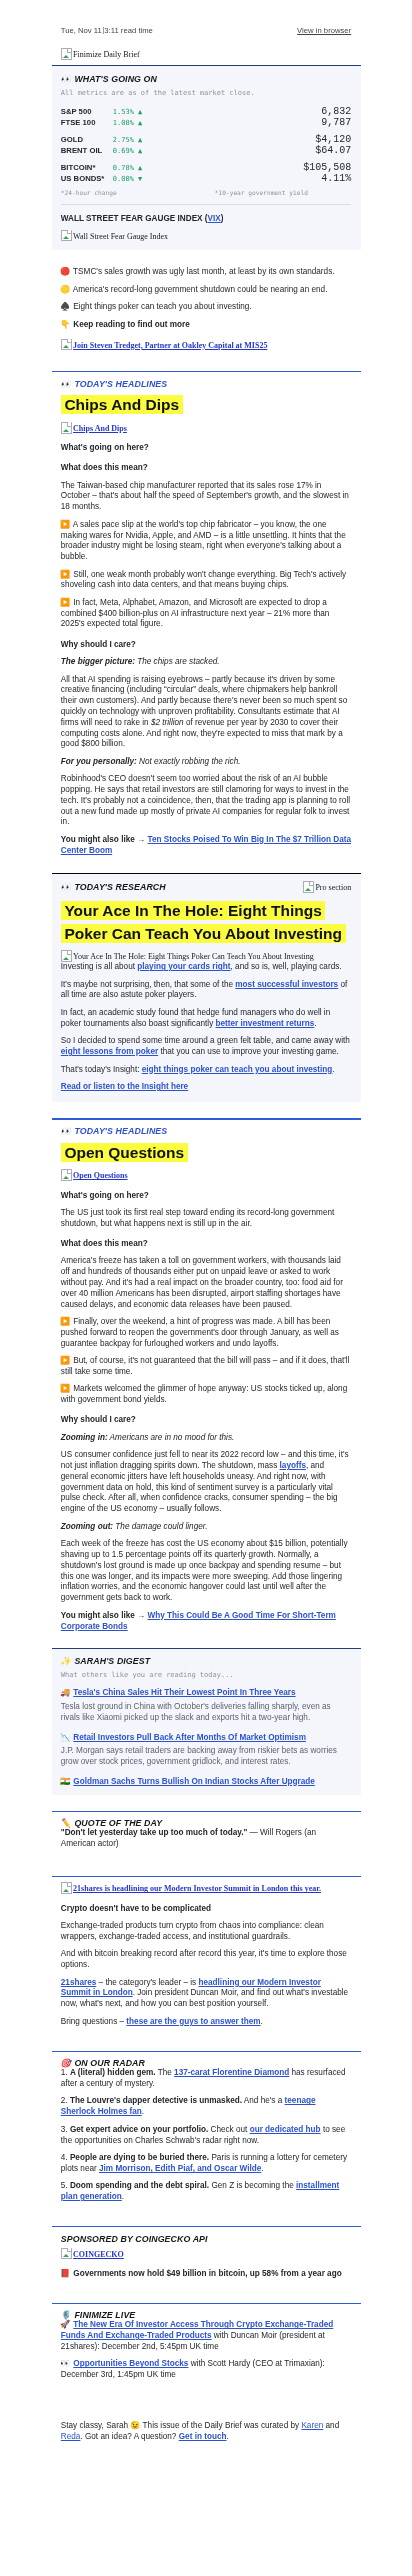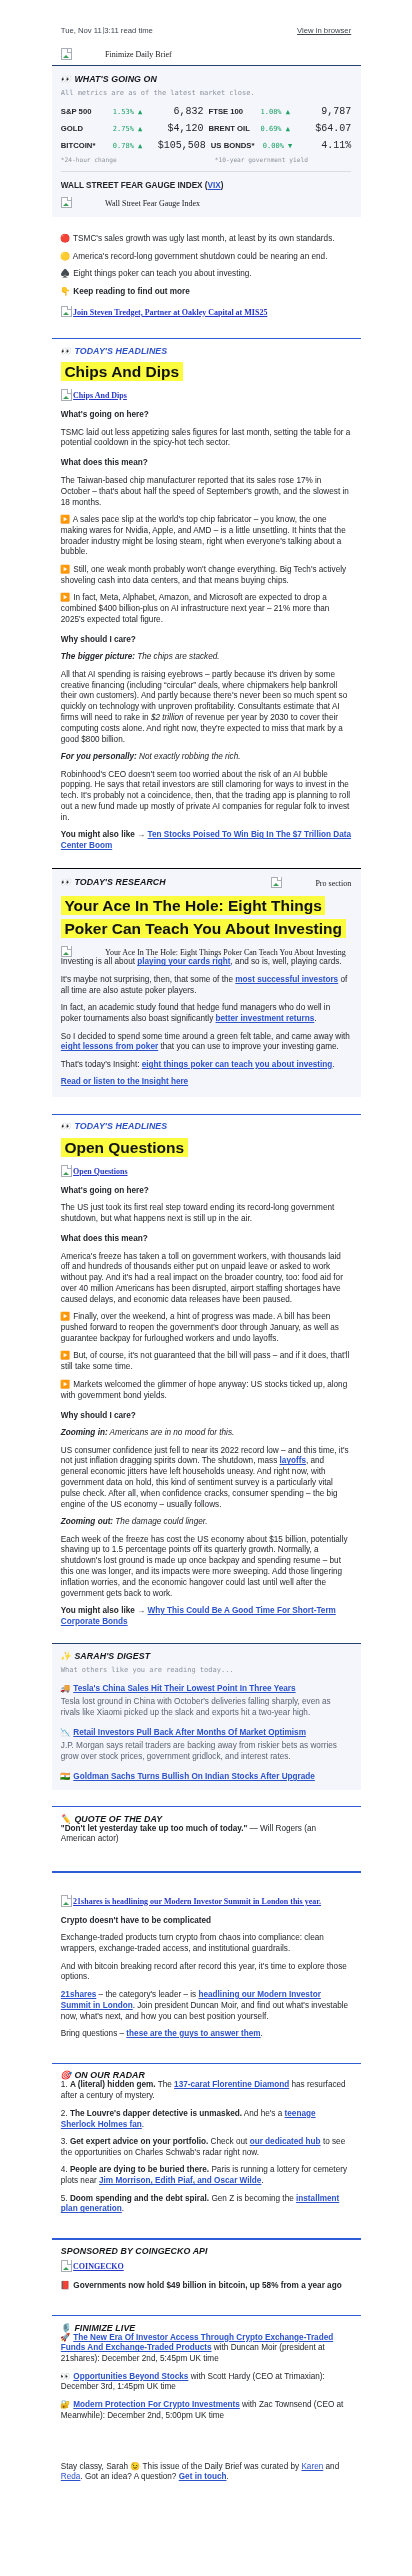--- a/index.html
+++ b/index.html
@@ -11,34 +11,34 @@
   .topbar{display:flex;justify-content:space-between;align-items:center;padding:26px 9.3px 0;font-size:7.7px;color:#3f4650;}
   .dateline{display:flex;align-items:center;gap:1px;}
   .vsep{display:inline-block;width:0.5px;height:7.7px;background:#9aa0a8;}
   .vib{color:#3f4650;text-decoration:underline;cursor:pointer;}
 
   
   .bimg{position:relative;display:inline-block;width:8.8px;height:9.8px;background:#fdfdfd;border:0.5px solid #a9adb5;border-radius:0.5px;flex:none;}
   .bimg::before{content:"";position:absolute;left:1px;bottom:1px;width:0;height:0;border-left:3.1px solid transparent;border-right:3.1px solid transparent;border-bottom:3.6px solid #3f9e58;}
   .bimg::after{content:"";position:absolute;right:-0.5px;top:-0.5px;width:3.1px;height:3.1px;background:#ffffff;border-left:0.5px solid #a9adb5;border-bottom:0.5px solid #a9adb5;}
   .imgrow{display:flex;align-items:flex-end;gap:1.5px;}
-  .alt-plain{font-family:"Liberation Serif",serif;font-size:8px;color:#15171b;line-height:9.8px;margin-left:32px;}
+  .alt-plain{font-family:"Liberation Serif",serif;font-size:8px;color:#15171b;line-height:9.8px;}
   .alt-link{font-family:"Liberation Serif",serif;font-size:8px;font-weight:700;color:#2536c9;text-decoration:underline;line-height:9.8px;cursor:pointer;}
 
   
   .rule{height:1.5px;background:#2e5bd7;}
   .card{background:#f4f6fb;border-top:1.5px solid #24406e;padding:7.2px 9.3px 8.2px;}
   .card.black{border-top-color:#060606;}
   .kicker{font-size:8.8px;font-weight:800;font-style:italic;letter-spacing:0.1px;color:#15171b;margin:0;}
   .kicker.blue{color:#2d53cc;}
   .card-head{display:flex;justify-content:space-between;align-items:center;}
 
   
   .msub{font-family:"DejaVu Sans Mono",monospace;font-size:7px;color:#8d939d;margin:5.2px 0 6.2px;}
-  .mrow{display:grid;grid-template-columns:1fr 1fr;column-gap:5px;padding:3.1px 0;}
+  .mrow{display:grid;grid-template-columns:1fr;column-gap:5px;padding:3.1px 0;}
   .mhalf{display:grid;grid-template-columns:52px 45px 1fr;align-items:baseline;}
   .mlabel{font-weight:700;font-size:7.7px;}
   .mpct{font-family:"DejaVu Sans Mono",monospace;font-size:7px;color:#1ea266;}
   .mval{font-family:Liberation Mono, monospace;font-size:10px;text-align:right;color:#23262b;}
   .mfoot{display:grid;grid-template-columns:1fr 1fr;column-gap:17.5px;font-family:"DejaVu Sans Mono",monospace;font-size:6.2px;color:#8d939d;margin-top:1.5px;}
   .mdiv{border-top:0.5px solid #d8dce4;margin:8.2px 0 9.3px;}
   .vixtitle{font-weight:700;font-size:8.2px;margin-bottom:6.2px;}
 
   
   p.t{font-size:8.2px;line-height:10.8px;margin:0 0 6.7px;}
@@ -53,21 +53,21 @@
   
   .hl-h1{font-size:15.5px;line-height:23px;font-weight:800;margin:4.1px 0 0;color:#101216;}
   .hl-h1 .mark{background:#fbfc3d;padding:0.5px 3.6px 1.5px;box-decoration-break:clone;-webkit-box-decoration-break:clone;}
 
   
   .dg-item{margin-top:8.2px;}
   .dg-title{font-size:8.2px;line-height:11.3px;}
   .dg-desc{font-size:8.2px;line-height:10.8px;color:#5b6270;margin:3.1px 0 0;}
 
   .mt8{margin-top:4.1px;}.mt10{margin-top:5.2px;}.mt12{margin-top:6.2px;}.mt14{margin-top:7.2px;}
-  .mt16{margin-top:8.2px;}.mt18{margin-top:9.3px;}.mt20{margin-top:22px;}.mt24{margin-top:12.4px;}
+  .mt16{margin-top:8.2px;}.mt18{margin-top:9.3px;}.mt20{margin-top:5px;}.mt24{margin-top:12.4px;}
   .mt26{margin-top:13.4px;}.mt30{margin-top:15.5px;}.mt32{margin-top:16.5px;}.mt34{margin-top:17.5px;}
   .mt40{margin-top:20.6px;}.mt44{margin-top:23px;}.mt50{margin-top:26px;}.mt78{margin-top:40px;}
 </style>
 </head>
 <body>
 
 <div class="container">
 
   <div class="topbar">
     <div class="dateline">
@@ -151,21 +151,20 @@
 
   <div class="rule mt40"></div>
   <div class="pad">
     <h2 class="kicker blue mt12">👀 TODAY'S HEADLINES</h2>
     <h1 class="hl-h1"><span class="mark">Chips And Dips</span></h1>
     <div class="imgrow mt12">
       <span class="bimg"></span>
       <span class="alt-link">Chips And Dips</span>
     </div>
     <p class="q">What's going on here?</p>
-    <p class="t">TSMC laid out less appetizing sales figures for last month, setting the table for a potential cooldown in the spicy-hot tech sector.</p>
     <p class="q">What does this mean?</p>
     <p class="t">The Taiwan-based chip manufacturer reported that its sales rose 17% in October – that's about half the speed of September's growth, and the slowest in 18 months.</p>
     <p class="t">▶️ A sales pace slip at the world's top chip fabricator – you know, the one making wares for Nvidia, Apple, and AMD – is a little unsettling. It hints that the broader industry might be losing steam, right when everyone's talking about a bubble.</p>
     <p class="t">▶️ Still, one weak month probably won't change everything. Big Tech's actively shoveling cash into data centers, and that means buying chips.</p>
     <p class="t">▶️ In fact, Meta, Alphabet, Amazon, and Microsoft are expected to drop a combined $400 billion-plus on AI infrastructure next year – 21% more than 2025's expected total figure.</p>
     <p class="q">Why should I care?</p>
     <p class="t"><span class="fb fi">The bigger picture:</span><span class="fi"> The chips are stacked.</span></p>
     <p class="t"><span>All that AI spending is raising eyebrows – partly because it's driven by some creative financing (including “circular” deals, where chipmakers help bankroll their own customers). And partly because there's never been so much spent so quickly on technology with unproven profitability. Consultants estimate that AI firms will need to rake in </span><span class="fi">$2 trillion</span><span> of revenue per year by 2030 to cover their computing costs alone. And right now, they're expected to miss that mark by a good $800 billion.</span></p>
     <p class="t"><span class="fb fi">For you personally:</span><span class="fi"> Not exactly robbing the rich.</span></p>
     <p class="t">Robinhood's CEO doesn't seem too worried about the risk of an AI bubble popping. He says that retail investors are still clamoring for ways to invest in the tech. It's probably not a coincidence, then, that the trading app is planning to roll out a new fund made up mostly of private AI companies for regular folk to invest in.</p>
@@ -269,21 +268,20 @@
       <span class="alt-link">COINGECKO</span>
     </div>
     <p class="q mt14" style="margin-bottom:1.5px;">📕 Governments now hold $49 billion in bitcoin, up 58% from a year ago</p>
   </div>
 
   <div class="rule mt44"></div>
   <div class="pad">
     <h2 class="kicker mt12">🎙️ FINIMIZE LIVE</h2>
     <p class="t"><span>🚀 </span><a class="rl fb">The New Era Of Investor Access Through Crypto Exchange-Traded Funds And Exchange-Traded Products</a><span> with Duncan Moir (president at 21shares): December 2nd, 5:45pm UK time</span></p>
     <p class="t"><span>👀 </span><a class="rl fb">Opportunities Beyond Stocks</a><span> with Scott Hardy (CEO at Trimaxian): December 3rd, 1:45pm UK time</span></p>
-    <p class="t"><span>🔐 </span><a class="rl fb">Modern Protection For Crypto Investments</a><span> with Zac Townsend (CEO at Meanwhile): December 2nd, 5:00pm UK time</span></p>
   </div>
 
   <div class="pad mt78">
     <p class="t"><span>Stay classy, Sarah 😉 This issue of the Daily Brief was curated by </span><a class="rl">Karen</a><span> and </span><a class="rl">Reda</a><span>. Got an idea? A question? </span><a class="rl fb">Get in touch</a><span>.</span></p>
   </div>
 
 </div>
 
 
 </body></html>

